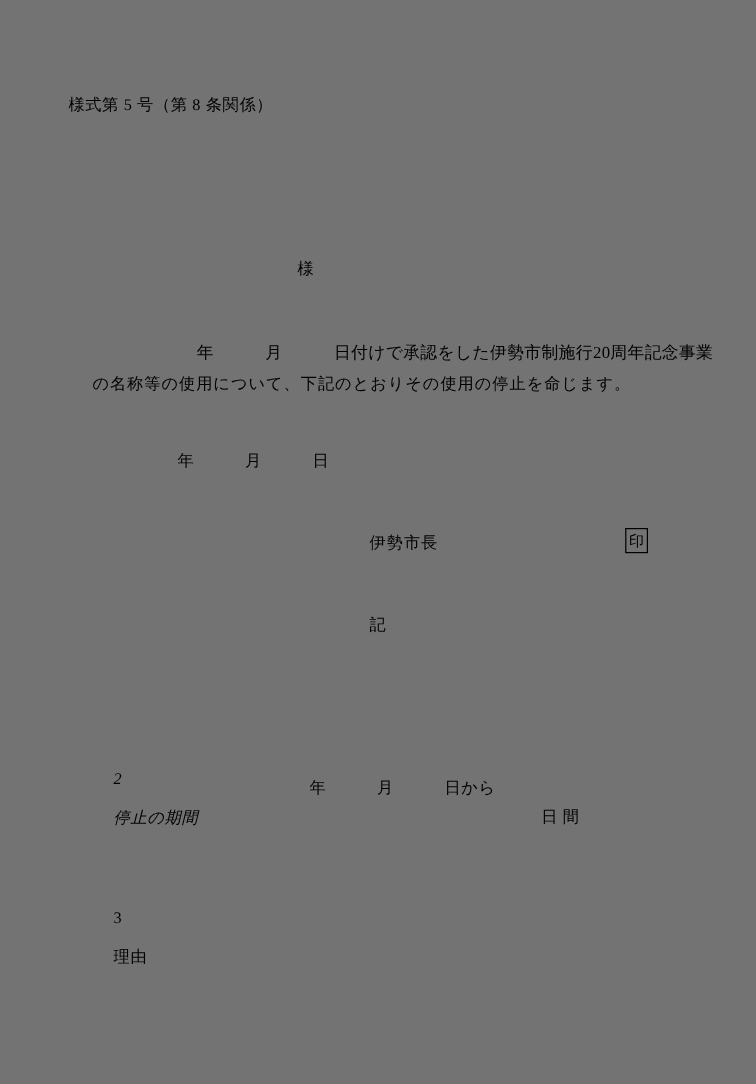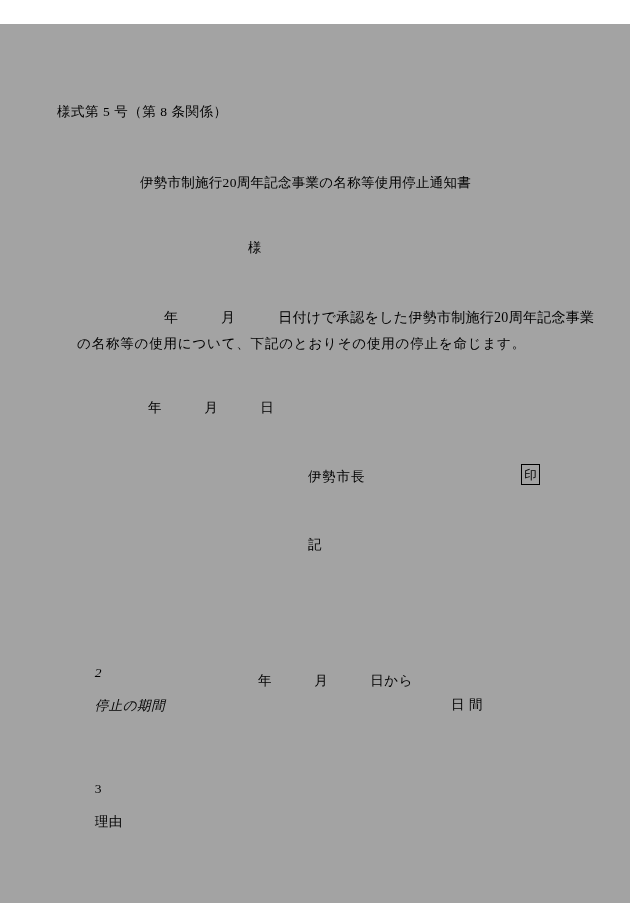--- a/index.html
+++ b/index.html
@@ -11,22 +11,21 @@
     width: 630px;
     height: 903px;
     position: relative;
     font-family: "Liberation Serif", "DejaVu Serif", serif;
     color: #000000;
     overflow: hidden;
   }
   .page {
     position: absolute;
     inset: 0;
-    background: #a3a3a3;
-    margin-top: 24px;
+    background: #737373;
   }
   .abs {
     position: absolute;
     white-space: pre;
     letter-spacing: 0.04em;
   }
   .form-no {
     left: 57px;
     top: 79px;
     font-size: 13.5px;
@@ -106,21 +105,20 @@
     font-size: 13.5px;
   }
 </style>
 </head>
 <body>
 
 <div class="page">
 
   <div class="abs form-no">様式第 5 号（第 8 条関係）</div>
 
-  <div class="abs doc-title">伊勢市制施行20周年記念事業の名称等使用停止通知書</div>
 
   <div class="abs addressee">様</div>
 
   <div class="abs body-line1">年　　　月　　　日付けで承認をした伊勢市制施行20周年記念事業</div>
   <div class="abs body-line2">の名称等の使用について、下記のとおりその使用の停止を命じます。</div>
 
   <div class="abs date-line">年　　　月　　　日</div>
 
   <div class="abs issuer">伊勢市長</div>
   <div class="seal-box">印</div>

